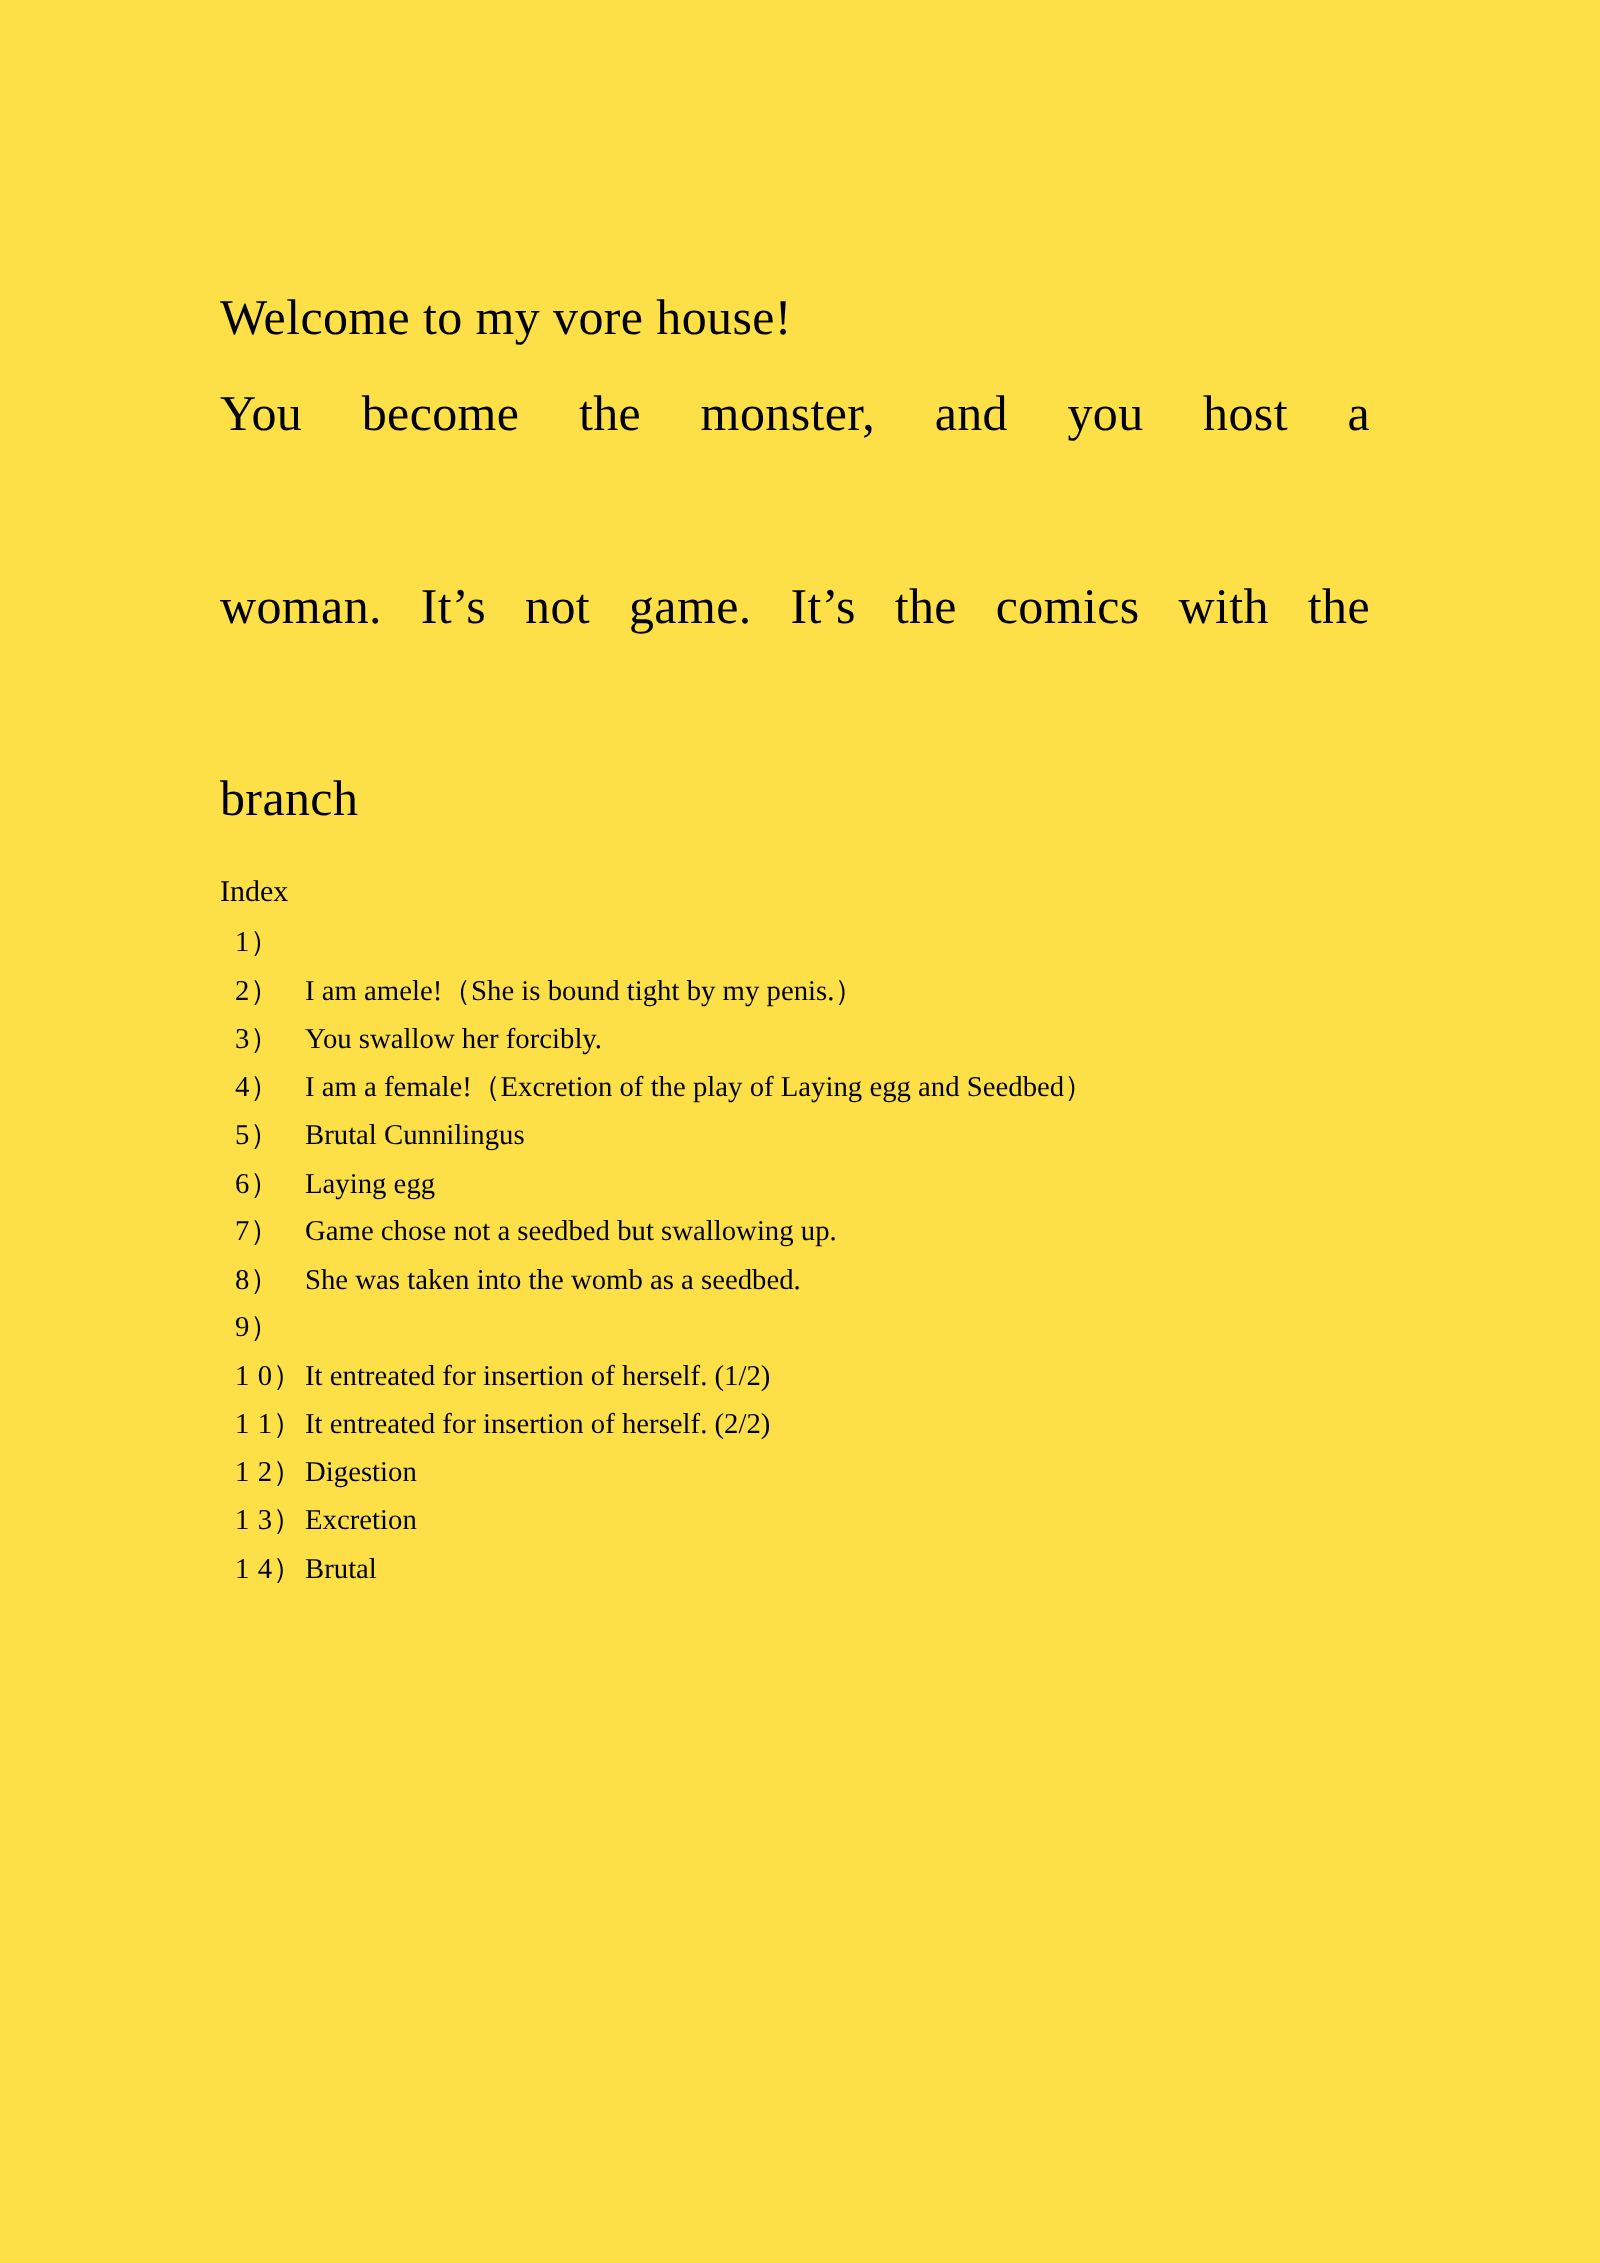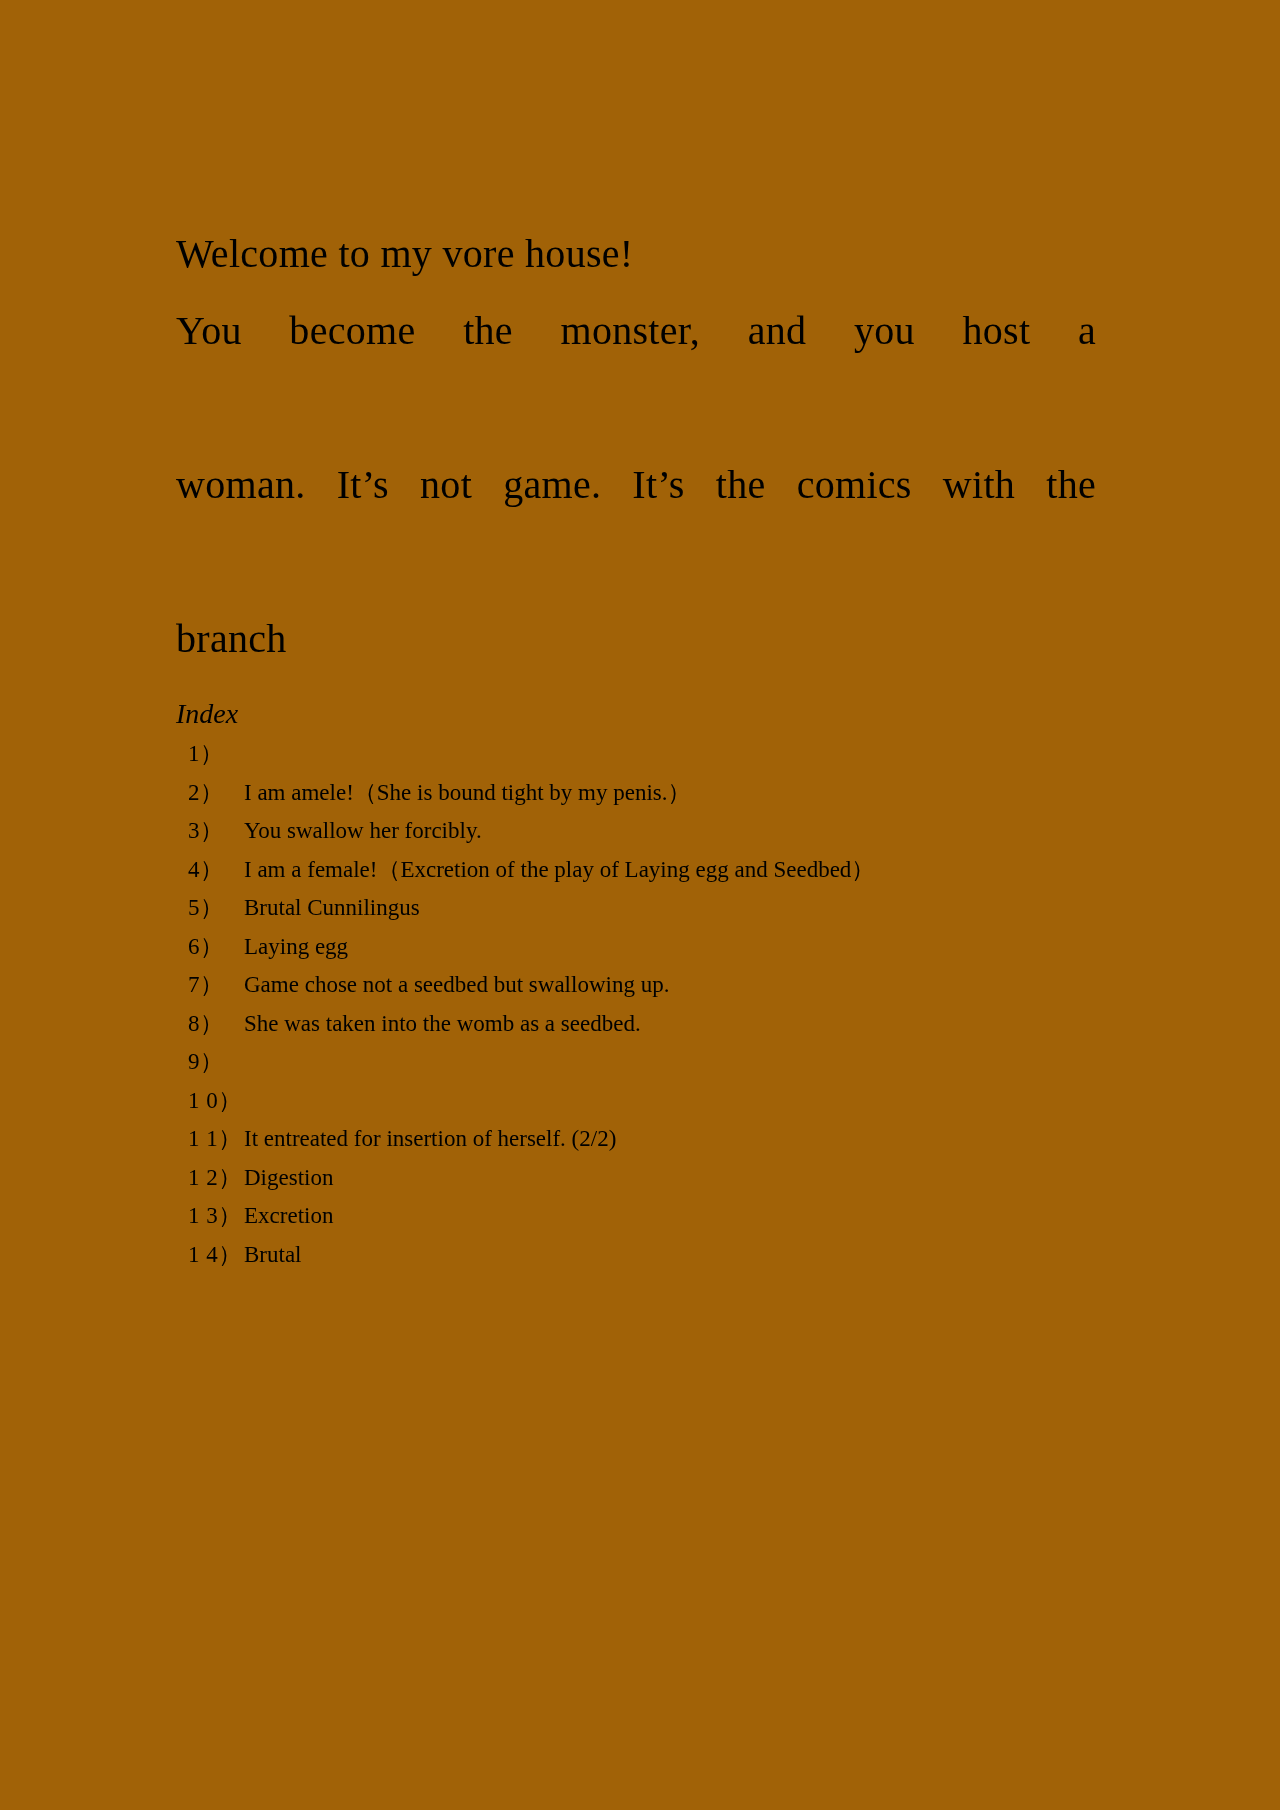--- a/index.html
+++ b/index.html
@@ -11,21 +11,21 @@
     width: 1280px;
     height: 1810px;
     font-family: "Liberation Serif", "DejaVu Serif", serif;
     color: #000000;
     overflow: hidden;
   }
   .page {
     position: relative;
     width: 1280px;
     height: 1810px;
-    background: #a16207;
+    background: #fde047;
   }
   .content {
     position: absolute;
     left: 176px;
     top: 215px;
     width: 920px;
   }
   .headline {
     font-size: 40px;
     line-height: 77px;
@@ -39,23 +39,22 @@
   .headline p.just {
     text-align: justify;
   }
   .headline p.just::after {
     content: "";
     display: inline-block;
     width: 100%;
   }
   .index-title {
     margin-top: 22px;
-    font-size: 28px;
+    font-size: 24px;
     line-height: 30px;
-    font-style: italic;
   }
   ol.index-list {
     list-style: none;
     margin: 6px 0 0 0;
     padding: 0;
   }
   ol.index-list li {
     display: flex;
     align-items: baseline;
     font-size: 23px;
@@ -118,20 +117,21 @@
       </li>
       <li>
         <span class="num">8）</span>
         <span class="txt">She was taken into the womb as a seedbed.</span>
       </li>
       <li>
         <span class="num">9）</span>
       </li>
       <li>
         <span class="num">1 0）</span>
+        <span class="txt">It entreated for insertion of herself. (1/2)</span>
       </li>
       <li>
         <span class="num">1 1）</span>
         <span class="txt">It entreated for insertion of herself. (2/2)</span>
       </li>
       <li>
         <span class="num">1 2）</span>
         <span class="txt">Digestion</span>
       </li>
       <li>

